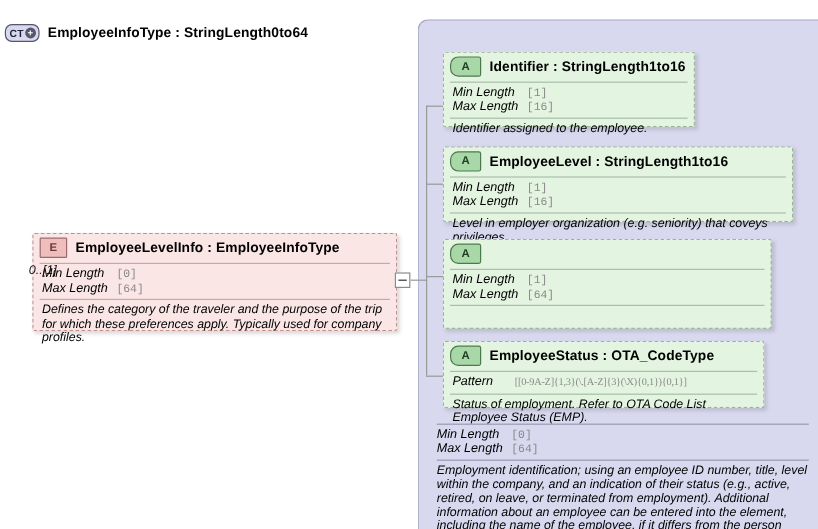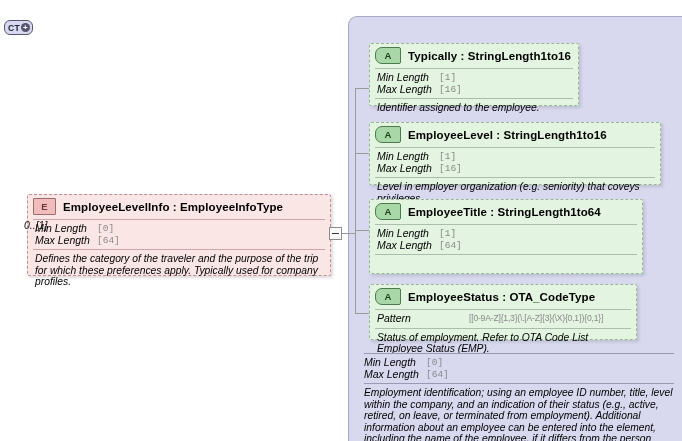--- a/index.html
+++ b/index.html
@@ -16,21 +16,21 @@
 
   
   .box{position:absolute;box-sizing:border-box;}
   .hdr{display:flex;align-items:center;gap:7px;padding:3px 6px 4px 5px;}
   .title{font-weight:bold;font-size:11.5px;letter-spacing:.1px;white-space:nowrap;}
   .facets{padding:3px 6px 3px 7px;}
   .frow{display:flex;line-height:11.5px;white-space:nowrap;}
   .fname{font-style:italic;font-size:10.5px;width:62px;}
   .fval{font-size:9.5px;color:#8a8a8a;font-family:"Liberation Mono","DejaVu Sans Mono",monospace;}
   .pname{font-style:italic;font-size:10.5px;width:52px;}
-  .pval{font-size:8.6px;color:#8a8a8a;font-family:Liberation Sans, sans-serif;letter-spacing:-.2px;margin-left:40px;}
+  .pval{font-size:8.6px;color:#8a8a8a;font-family:Liberation Serif, serif;letter-spacing:-.2px;}
   .desc{font-style:italic;font-size:10.3px;line-height:11.6px;padding:3px 7px 4px 7px;}
   .sep{height:0;border-top:1px solid #b9b9b9;margin:0 5px;}
 
   
   #element-box{
     left:27px;top:178px;width:304px;height:82px;
     background:#fbe6e6;border:1px dashed #c08f8f;border-radius:2px;
     box-shadow:2px 2px 3px rgba(120,90,90,.22);
   }
   #element-box .sep{border-top-color:#cfa5a5;}
@@ -107,20 +107,21 @@
     <div class="wire" style="left:355px;top:297px;width:15px;height:1px;"></div>
     <div class="wire" style="left:342px;top:217px;width:14px;height:1px;"></div>
     <div class="wire" style="left:331px;top:217px;width:0px;height:1px;"></div>
   </div>
 
   <div class="box" id="ct-title">
     <span class="badge-ct">
       <span class="ctt">CT</span>
       <span class="plus">+</span>
     </span>
+    <span class="title">EmployeeInfoType : StringLength0to64</span>
   </div>
 
   <div class="box" id="element-box">
     <div class="hdr">
       <span class="badge-e">E</span>
       <span class="title">EmployeeLevelInfo : EmployeeInfoType</span>
     </div>
     <div class="sep"></div>
     <div class="facets">
       <div class="frow">
@@ -138,21 +139,21 @@
 
   <div id="cardinality">0..[1]</div>
 
   <div id="collapse-toggle">
     <i></i>
   </div>
 
   <div class="box attr" style="left:369px;top:27px;width:210px;height:63px;">
     <div class="hdr">
       <span class="badge-a">A</span>
-      <span class="title">Typically : StringLength1to16</span>
+      <span class="title">Identifier : StringLength1to16</span>
     </div>
     <div class="sep"></div>
     <div class="facets">
       <div class="frow">
         <span class="fname">Min Length</span>
         <span class="fval">[1]</span>
       </div>
       <div class="frow">
         <span class="fname">Max Length</span>
         <span class="fval">[16]</span>
@@ -178,21 +179,20 @@
         <span class="fval">[16]</span>
       </div>
     </div>
     <div class="sep"></div>
     <div class="desc">Level in employer organization (e.g. seniority) that coveys privileges.</div>
   </div>
 
   <div class="box attr" style="left:369px;top:183px;width:274px;height:75px;">
     <div class="hdr">
       <span class="badge-a">A</span>
-      <span class="title">EmployeeTitle : StringLength1to64</span>
     </div>
     <div class="sep"></div>
     <div class="facets">
       <div class="frow">
         <span class="fname">Min Length</span>
         <span class="fval">[1]</span>
       </div>
       <div class="frow">
         <span class="fname">Max Length</span>
         <span class="fval">[64]</span>

